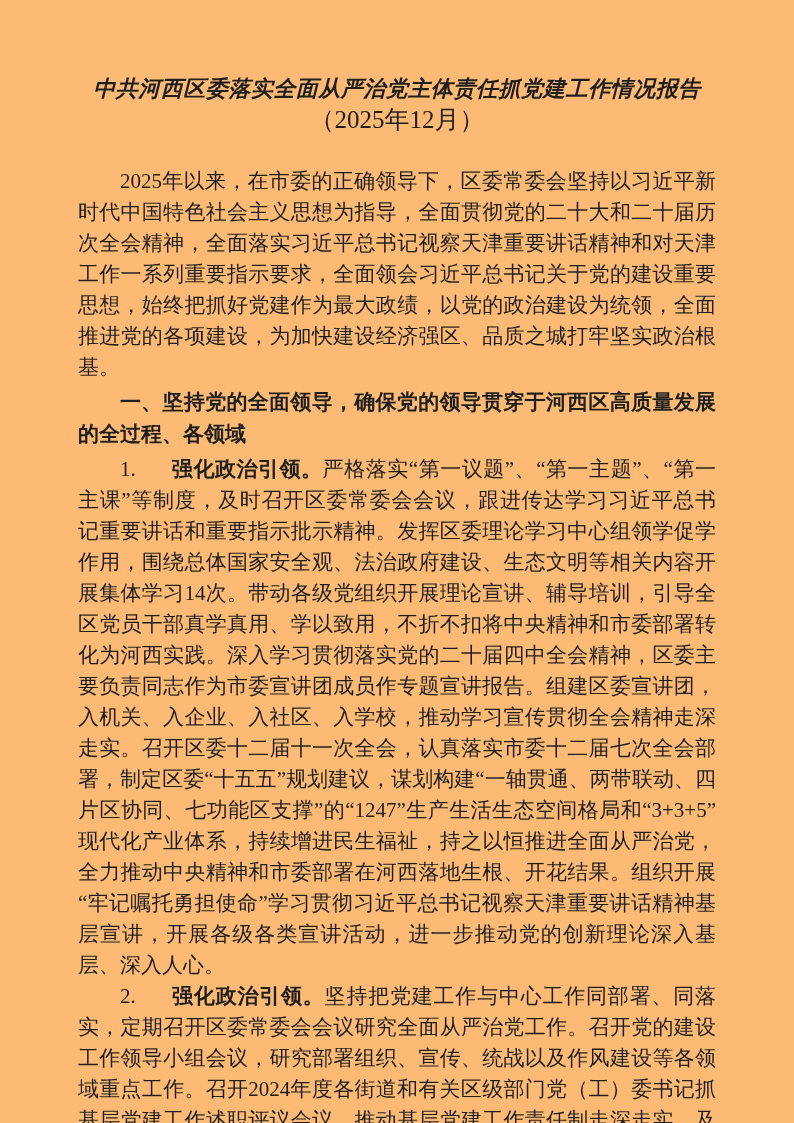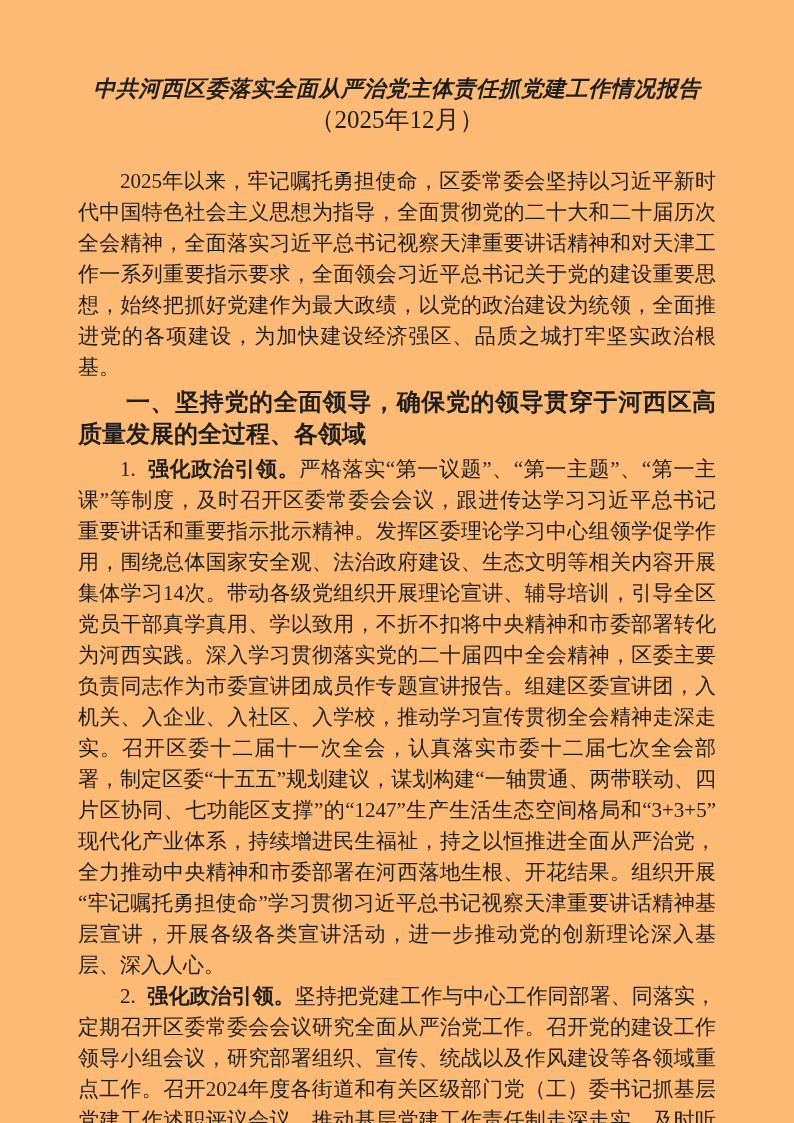--- a/index.html
+++ b/index.html
@@ -46,41 +46,42 @@
   }
   p.para {
     margin: 0;
     text-indent: 2em;
   }
   .section-heading {
     margin: 3px 0 4px 0;
     text-indent: 2em;
     font-family: "Liberation Sans", "DejaVu Sans", sans-serif;
     font-weight: bold;
-    font-size: 24px;
+    font-size: 21px;
     line-height: 32px;
     text-align: justify;
     word-break: break-all;
   }
   .item-number {
     margin-right: 0.55em;
   }
   .item-lead {
     font-weight: bold;
+    margin-left: 24px;
   }
 </style>
 </head>
 <body>
 
 <div class="page">
   <h1 class="doc-title">中共河西区委落实全面从严治党主体责任抓党建工作情况报告</h1>
   <div class="doc-subtitle">（2025年12月）</div>
 
   <div class="doc-body">
-    <p class="para">2025年以来，牢记嘱托勇担使命，区委常委会坚持以习近平新时代中国特色社会主义思想为指导，全面贯彻党的二十大和二十届历次全会精神，全面落实习近平总书记视察天津重要讲话精神和对天津工作一系列重要指示要求，全面领会习近平总书记关于党的建设重要思想，始终把抓好党建作为最大政绩，以党的政治建设为统领，全面推进党的各项建设，为加快建设经济强区、品质之城打牢坚实政治根基。</p>
+    <p class="para">2025年以来，在市委的正确领导下，区委常委会坚持以习近平新时代中国特色社会主义思想为指导，全面贯彻党的二十大和二十届历次全会精神，全面落实习近平总书记视察天津重要讲话精神和对天津工作一系列重要指示要求，全面领会习近平总书记关于党的建设重要思想，始终把抓好党建作为最大政绩，以党的政治建设为统领，全面推进党的各项建设，为加快建设经济强区、品质之城打牢坚实政治根基。</p>
 
     <h2 class="section-heading">一、坚持党的全面领导，确保党的领导贯穿于河西区高质量发展的全过程、各领域</h2>
 
     <p class="para">
       <span class="item-number">1.</span><span class="item-lead">强化政治引领。</span><span>严格落实“第一议题”、“第一主题”、“第一主课”等制度，及时召开区委常委会会议，跟进传达学习习近平总书记重要讲话和重要指示批示精神。发挥区委理论学习中心组领学促学作用，围绕总体国家安全观、法治政府建设、生态文明等相关内容开展集体学习14次。带动各级党组织开展理论宣讲、辅导培训，引导全区党员干部真学真用、学以致用，不折不扣将中央精神和市委部署转化为河西实践。深入学习贯彻落实党的二十届四中全会精神，区委主要负责同志作为市委宣讲团成员作专题宣讲报告。组建区委宣讲团，入机关、入企业、入社区、入学校，推动学习宣传贯彻全会精神走深走实。召开区委十二届十一次全会，认真落实市委十二届七次全会部署，制定区委“十五五”规划建议，谋划构建“一轴贯通、两带联动、四片区协同、七功能区支撑”的“1247”生产生活生态空间格局和“3+3+5”现代化产业体系，持续增进民生福祉，持之以恒推进全面从严治党，全力推动中央精神和市委部署在河西落地生根、开花结果。组织开展“牢记嘱托勇担使命”学习贯彻习近平总书记视察天津重要讲话精神基层宣讲，开展各级各类宣讲活动，进一步推动党的创新理论深入基层、深入人心。</span>
     </p>
 
     <p class="para">
       <span class="item-number">2.</span><span class="item-lead">强化政治引领。</span><span>坚持把党建工作与中心工作同部署、同落实，定期召开区委常委会会议研究全面从严治党工作。召开党的建设工作领导小组会议，研究部署组织、宣传、统战以及作风建设等各领域重点工作。召开2024年度各街道和有关区级部门党（工）委书记抓基层党建工作述职评议会议，推动基层党建工作责任制走深走实。及时听取区委巡察情况以及巡察“回头看”整改和成</span>
     </p>

